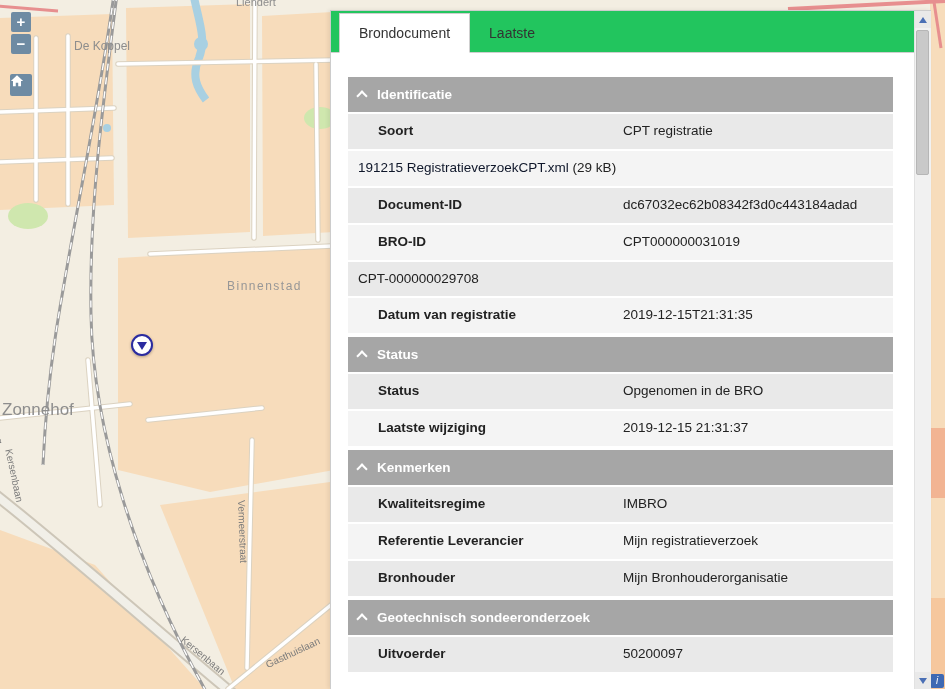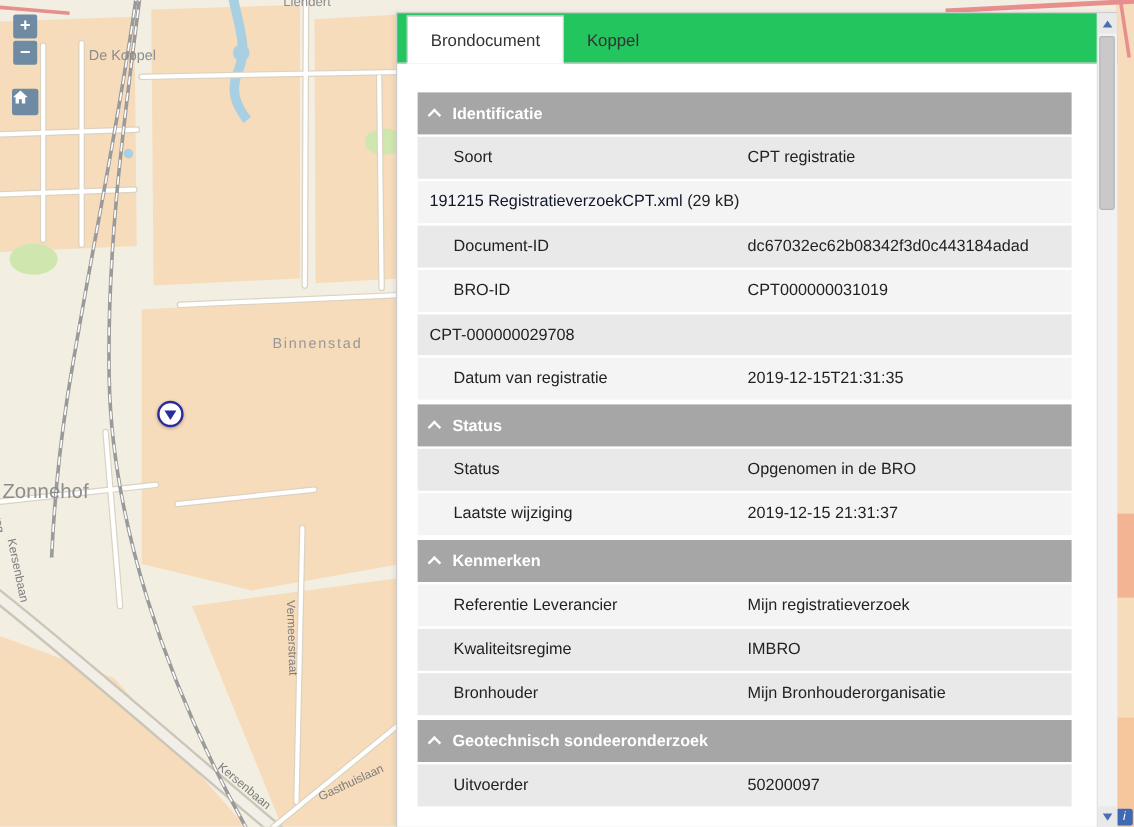--- a/index.html
+++ b/index.html
@@ -73,21 +73,21 @@
   }
   .sec-header:first-child { margin-top:0; }
   .chev {
     width:8px; height:8px; border-left:2px solid #fff; border-top:2px solid #fff;
     transform:rotate(45deg); display:inline-block; margin:3px 11px 0 0; flex:0 0 auto;
   }
 
   .row { display:flex; margin-top:2px; font-size:13.5px; color:#222; line-height:1.4; }
   .row.dark  { background:#e9e9e9; }
   .row.light { background:#f4f4f4; }
-  .cell-label { flex:0 0 265px; font-weight:normal; padding:8px 10px 8px 30px; }
+  .cell-label { flex:0 0 265px; font-weight:bold; padding:8px 10px 8px 30px; }
   .cell-value { flex:1; padding:8px 12px 8px 10px; word-wrap:break-word; }
   .cell-value a, .value-link { color:#0f172a; text-decoration:none; cursor:pointer; }
 
   
   .scrollbar {
     position:absolute; top:0; right:0; bottom:0; width:17px;
     background:#f1f1f1; border-left:1px solid #e2e2e2;
   }
   .sb-btn {
     position:absolute; left:0; width:16px; height:17px; background:#e9e9e9;
@@ -208,21 +208,21 @@
     <div class="marker-tri"></div>
   </div>
 
   <div class="attribution">i</div>
 </div>
 
 <div id="panel">
 
   <div class="tabs">
     <div class="tab active">Brondocument</div>
-    <div class="tab">Koppel</div>
+    <div class="tab">Laatste</div>
   </div>
 
   <div class="content">
 
     <div class="sec-header">
       <span class="chev"></span>
       <span>Identificatie</span>
     </div>
     <div class="row dark">
       <div class="cell-label">Soort</div>
@@ -257,27 +257,27 @@
     </div>
     <div class="row light">
       <div class="cell-label">Laatste wijziging</div>
       <div class="cell-value">2019-12-15 21:31:37</div>
     </div>
 
     <div class="sec-header">
       <span class="chev"></span>
       <span>Kenmerken</span>
     </div>
+    <div class="row dark">
+      <div class="cell-label">Kwaliteitsregime</div>
+      <div class="cell-value">IMBRO</div>
+    </div>
     <div class="row light">
       <div class="cell-label">Referentie Leverancier</div>
       <div class="cell-value">Mijn registratieverzoek</div>
-    </div>
-    <div class="row dark">
-      <div class="cell-label">Kwaliteitsregime</div>
-      <div class="cell-value">IMBRO</div>
     </div>
     <div class="row dark">
       <div class="cell-label">Bronhouder</div>
       <div class="cell-value">Mijn Bronhouderorganisatie</div>
     </div>
 
     <div class="sec-header">
       <span class="chev"></span>
       <span>Geotechnisch sondeeronderzoek</span>
     </div>

